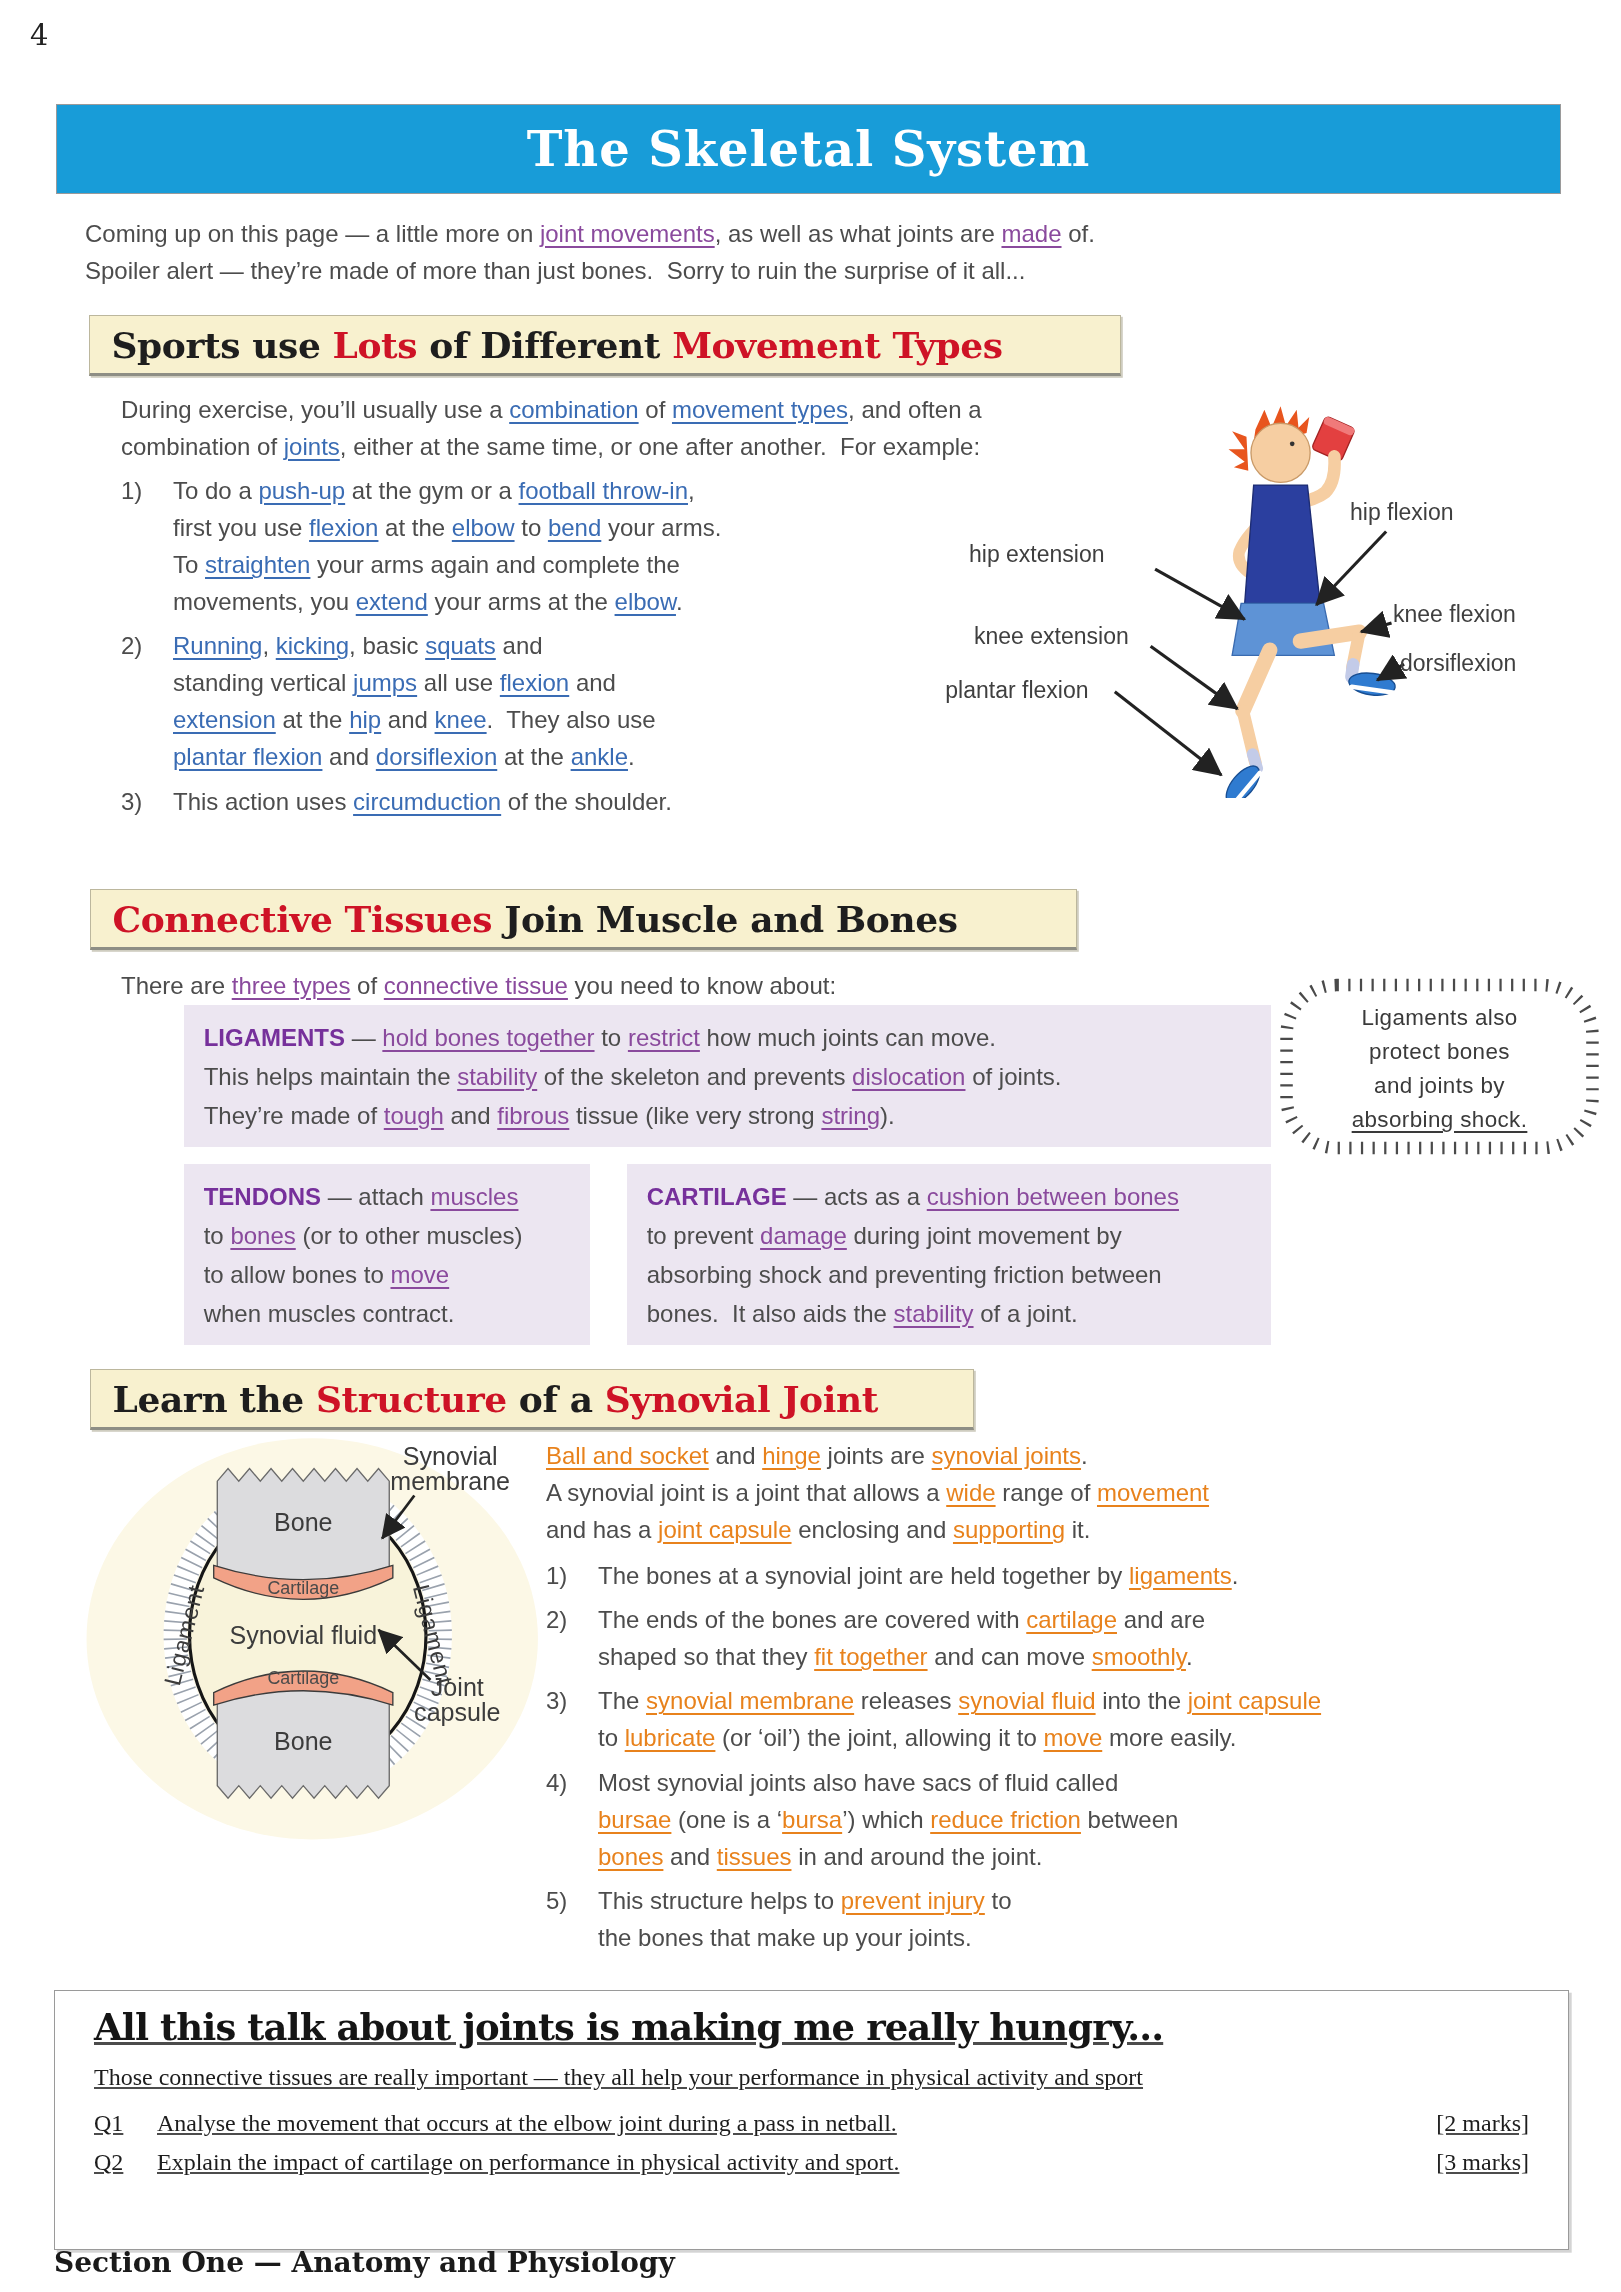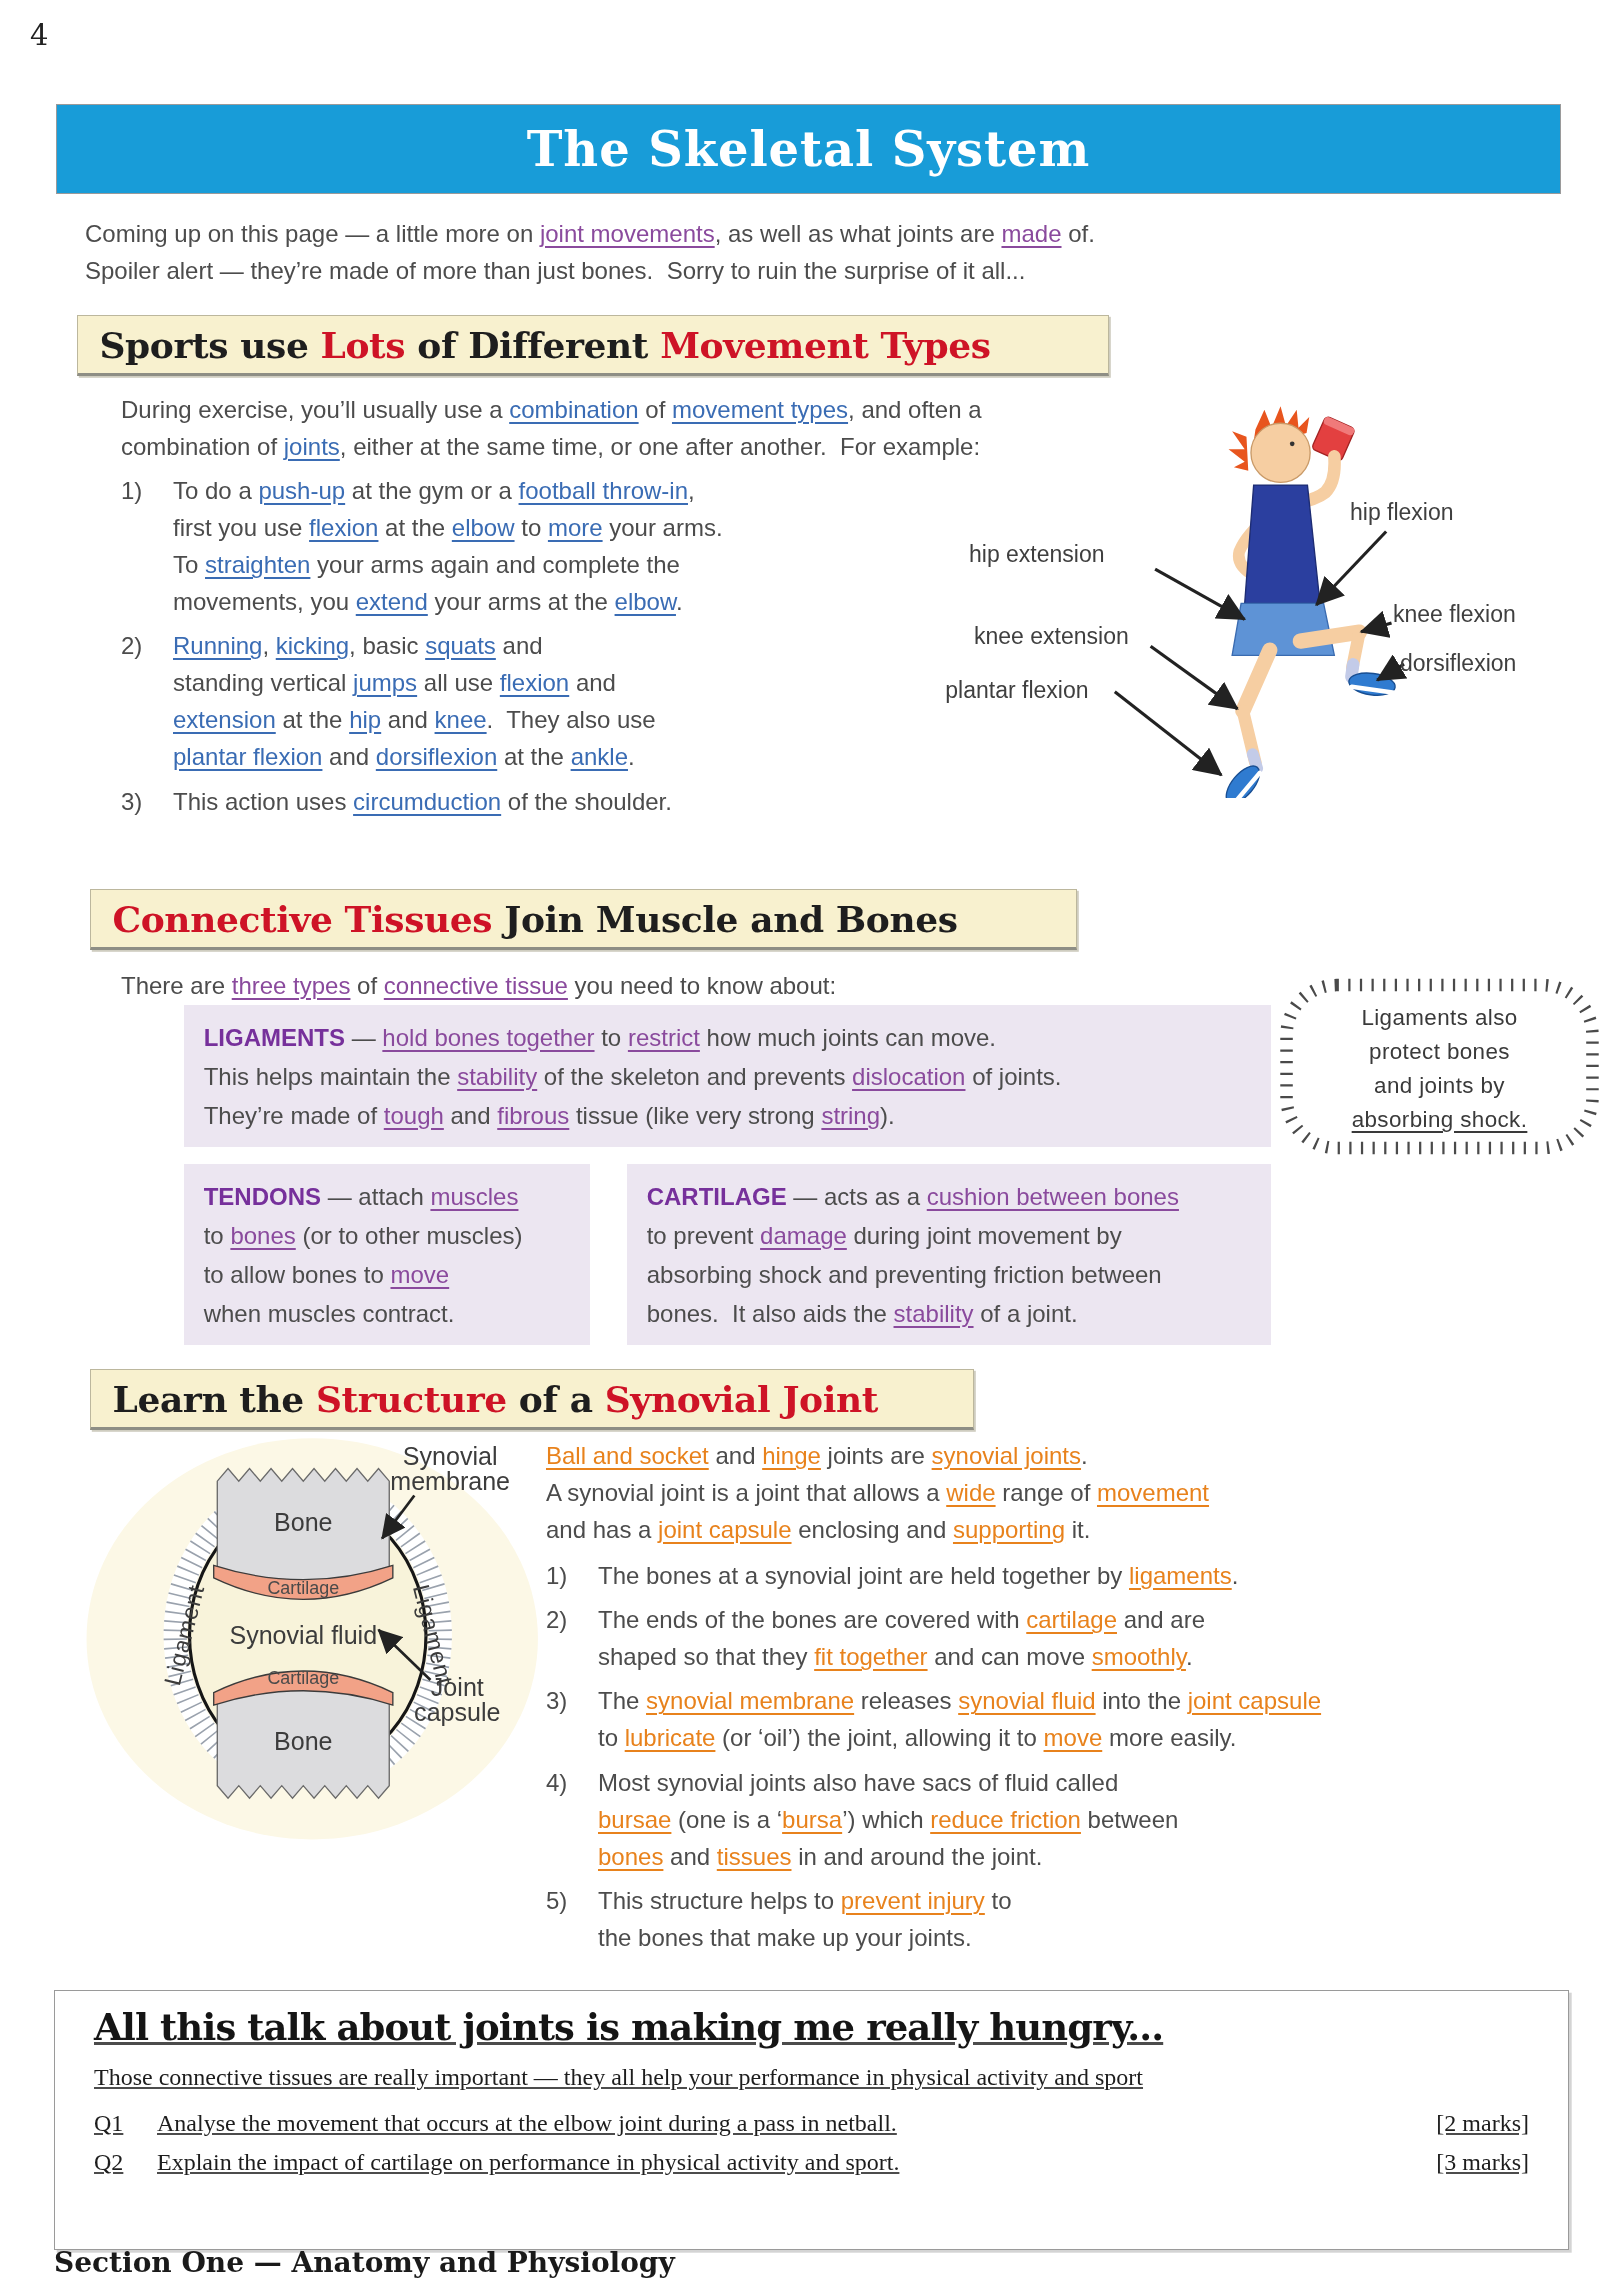--- a/index.html
+++ b/index.html
@@ -75,31 +75,31 @@
 
   <div class="abs banner">
     <span>The Skeletal System</span>
   </div>
 
   <div class="abs intro">
     <div class="bodyline nw"><span>Coming up on this page — a little more on </span><span class="lk-purple">joint movements</span><span>, as well as what joints are </span><span class="lk-purple">made</span><span> of.</span></div>
     <div class="bodyline nw"><span>Spoiler alert — they’re made of more than just bones.&nbsp; Sorry to ruin the surprise of it all...</span></div>
   </div>
 
-  <div class="abs sec-head" style="left:77px;top:315px;width:1008px;height:57px;"><span class="hk">Sports use </span><span class="hr">Lots</span><span class="hk"> of Different </span><span class="hr">Movement Types</span></div>
+  <div class="abs sec-head" style="left:89px;top:315px;width:1008px;height:57px;"><span class="hk">Sports use </span><span class="hr">Lots</span><span class="hk"> of Different </span><span class="hr">Movement Types</span></div>
 
   <div class="abs" style="left:121px;top:391px;width:1111px;">
     <div class="bodyline nw"><span>During exercise, you’ll usually use a </span><span class="lk-blue">combination</span><span> of </span><span class="lk-blue">movement types</span><span>, and often a</span></div>
     <div class="bodyline nw" style="margin-bottom:7.2px;"><span>combination of </span><span class="lk-blue">joints</span><span>, either at the same time, or one after another.&nbsp; For example:</span></div>
     <div class="list">
       <div class="item">
         <span class="num bodyline">1)</span>
         <div>
           <div class="bodyline nw"><span>To do a </span><span class="lk-blue">push-up</span><span> at the gym or a </span><span class="lk-blue">football throw-in</span><span>,</span></div>
-          <div class="bodyline nw"><span>first you use </span><span class="lk-blue">flexion</span><span> at the </span><span class="lk-blue">elbow</span><span> to </span><span class="lk-blue">more</span><span> your arms.</span></div>
+          <div class="bodyline nw"><span>first you use </span><span class="lk-blue">flexion</span><span> at the </span><span class="lk-blue">elbow</span><span> to </span><span class="lk-blue">bend</span><span> your arms.</span></div>
           <div class="bodyline nw"><span>To </span><span class="lk-blue">straighten</span><span> your arms again and complete the</span></div>
           <div class="bodyline nw"><span>movements, you </span><span class="lk-blue">extend</span><span> your arms at the </span><span class="lk-blue">elbow</span><span>.</span></div>
         </div>
       </div>
       <div class="item">
         <span class="num bodyline">2)</span>
         <div>
           <div class="bodyline nw"><span class="lk-blue">Running</span><span>, </span><span class="lk-blue">kicking</span><span>, basic </span><span class="lk-blue">squats</span><span> and</span></div>
           <div class="bodyline nw"><span>standing vertical </span><span class="lk-blue">jumps</span><span> all use </span><span class="lk-blue">flexion</span><span> and</span></div>
           <div class="bodyline nw"><span class="lk-blue">extension</span><span> at the </span><span class="lk-blue">hip</span><span> and </span><span class="lk-blue">knee</span><span>.&nbsp; They also use</span></div>

